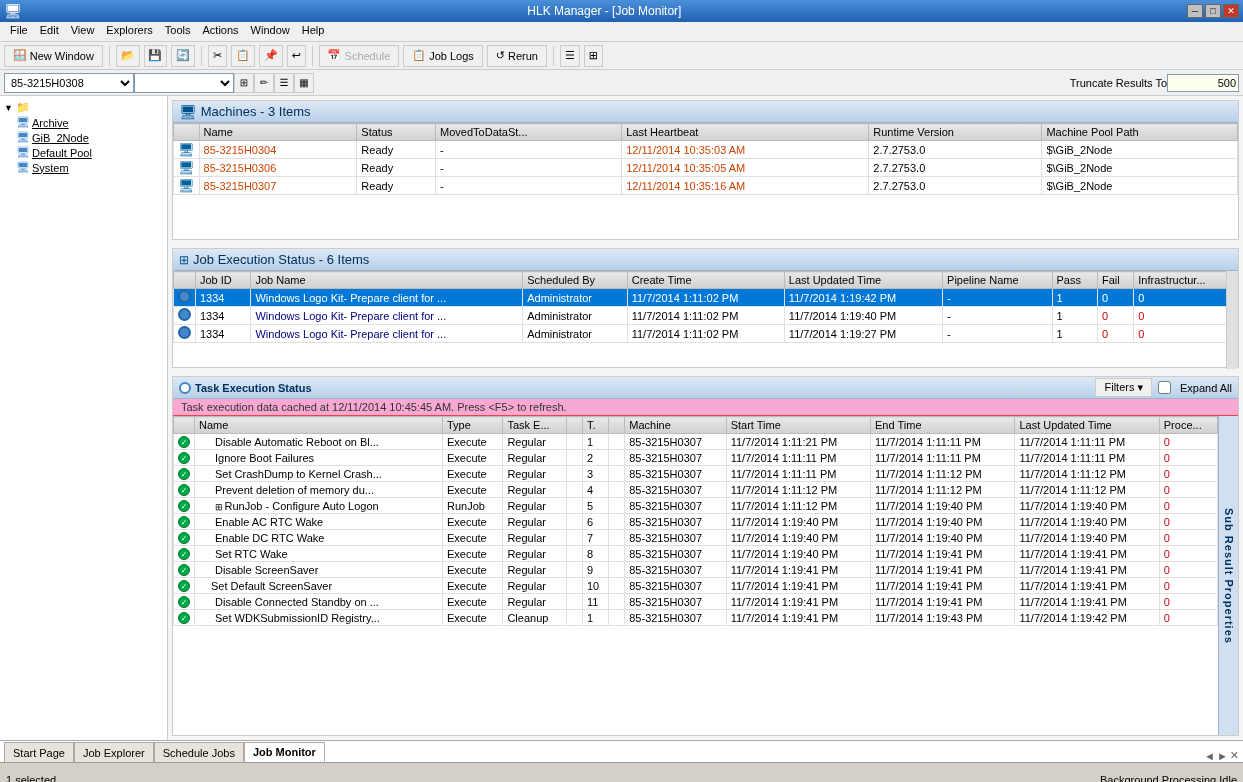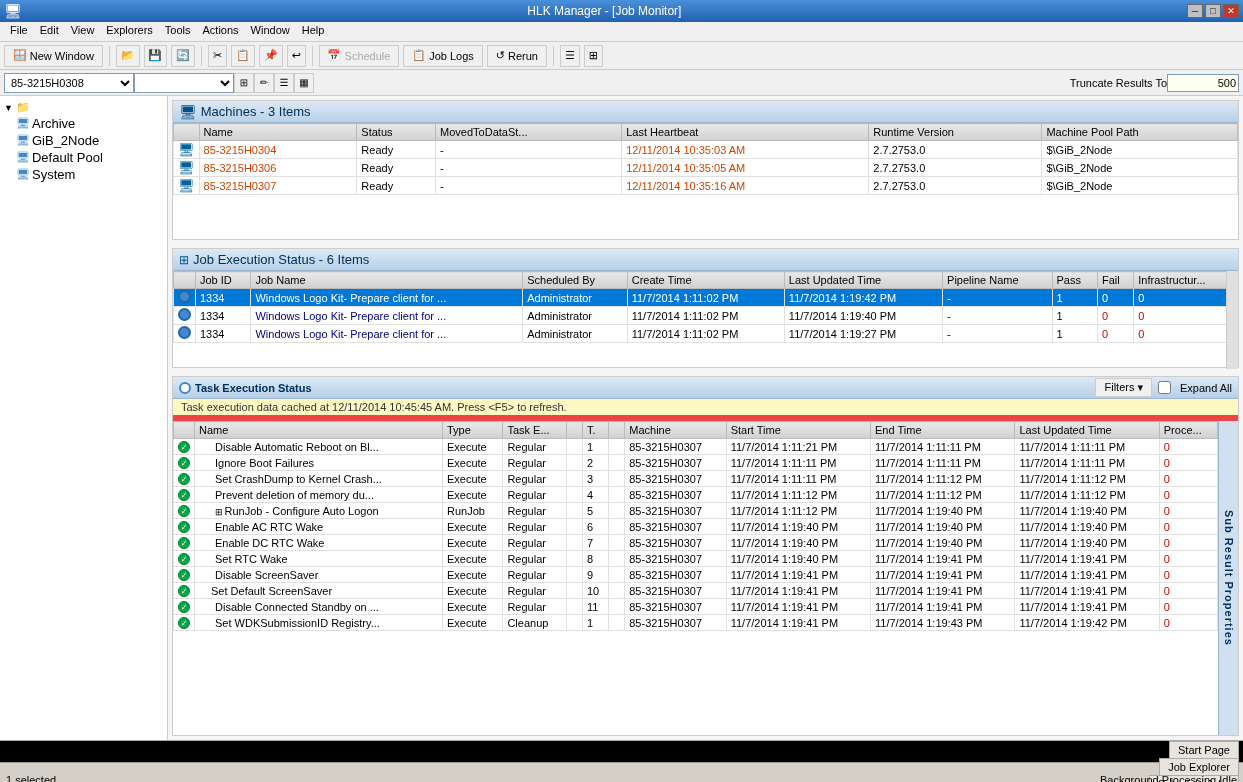--- a/index.html
+++ b/index.html
@@ -116,21 +116,21 @@
       background: white;
       border-right: 1px solid #ccc;
       overflow: auto;
       padding: 4px;
     }
     .tree-item {
       display: flex; align-items: center; gap: 2px;
       padding: 1px 0;
       cursor: pointer;
     }
-    .tree-label { font-size: 13px; }
+    .tree-label { font-size: 11px; text-decoration: underline; }
     .tree-expand { width: 10px; font-size: 9px; cursor: pointer; }
     .tree-indent { padding-left: 12px; }
     
     
     .content-area {
       flex: 1;
       display: flex;
       flex-direction: column;
       overflow: hidden;
       background: #f5f5f5;
@@ -203,25 +203,25 @@
     }
     .task-header {
       background: linear-gradient(to bottom, #dce9f5, #b8d0e8);
       border-bottom: 1px solid #9ab5cc;
       padding: 3px 6px;
       display: flex; align-items: center;
       height: 22px;
     }
     .task-title { font-weight: bold; font-size: 11px; color: #003060; display: flex; align-items: center; gap: 4px; }
     .task-status-bar {
-      background: #fef9c3;
+      background: #f9a8d4;
       padding: 2px 8px;
       font-size: 11px;
       color: #333;
-      border-bottom: 6px solid #ef4444;
+      border-bottom: 1px solid #ef4444;
     }
     .task-table-container {
       flex: 1;
       overflow: auto;
     }
     .filters-btn {
       padding: 2px 8px;
       background: #f0f0f0;
       border: 1px solid #ccc;
       cursor: pointer;
@@ -239,26 +239,25 @@
       writing-mode: vertical-rl;
       font-size: 11px;
       font-weight: bold;
       color: #003060;
       cursor: pointer;
       letter-spacing: 1px;
     }
     
     
     .tab-bar {
-      background: #000000;
+      background: #ffffff;
       height: 22px;
       display: flex; align-items: flex-end;
       padding: 0 4px;
       border-top: 1px solid #aaa;
-      flex-direction: column;
     }
     .tab {
       padding: 2px 8px;
       background: #e8e4dc;
       border: 1px solid #aaa;
       border-bottom: none;
       cursor: pointer;
       font-size: 11px;
       height: 20px;
       display: flex; align-items: center;

